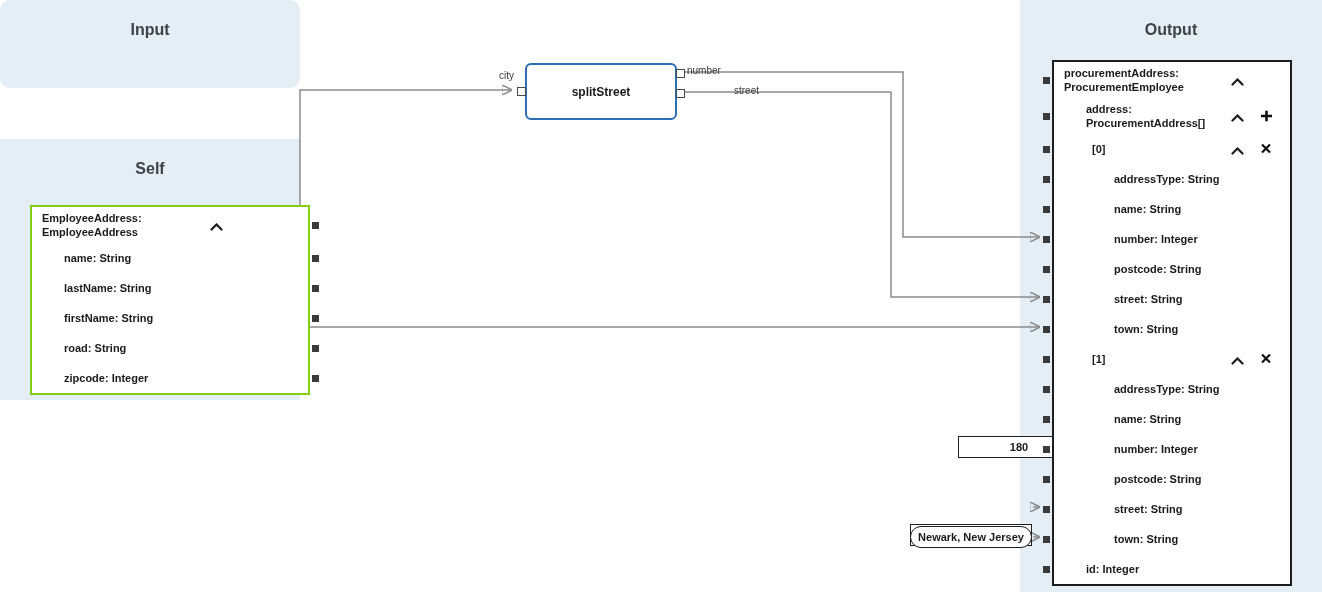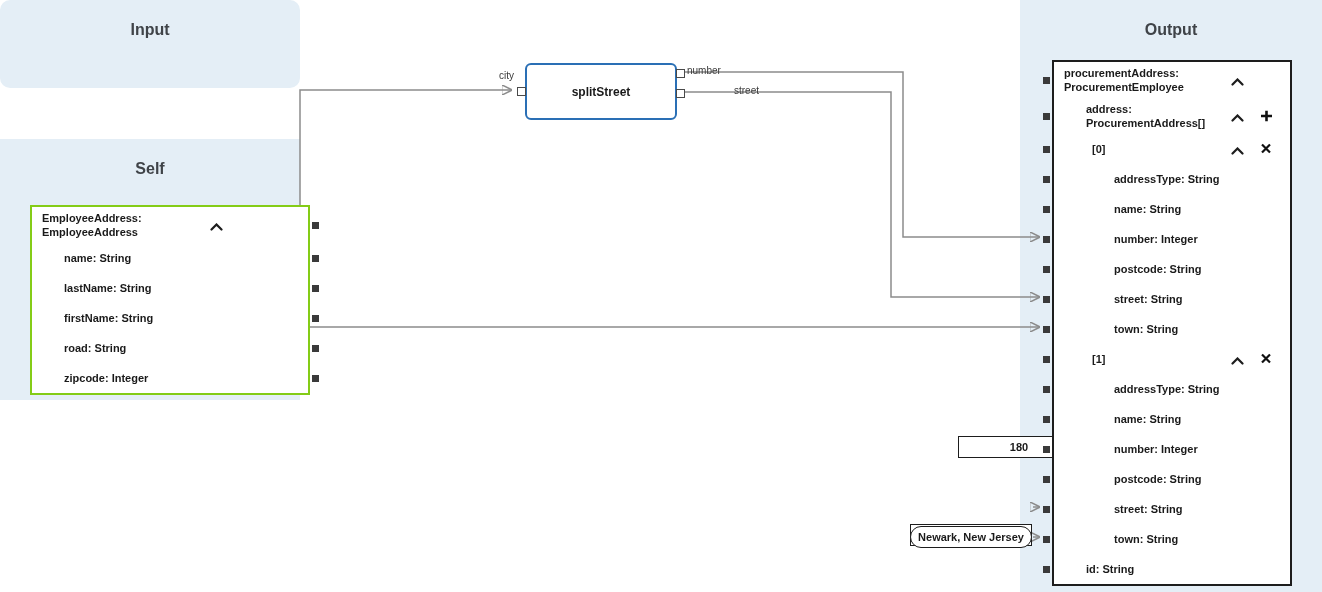--- a/index.html
+++ b/index.html
@@ -251,16 +251,16 @@
   <div class="row lvl3">
     <span>street: String</span>
     <span class="oport"></span>
   </div>
   <div class="row lvl3">
     <span>town: String</span>
     <span class="oport"></span>
   </div>
 
   <div class="row lvl1">
-    <span>id: String</span>
+    <span>id: Integer</span>
     <span class="oport"></span>
   </div>
 </div>
 
 </body></html>

